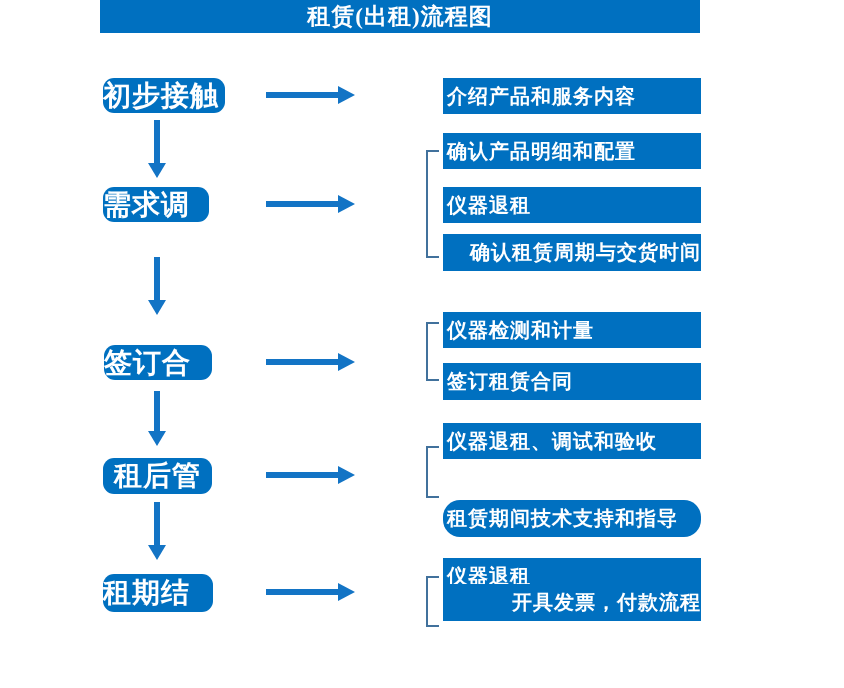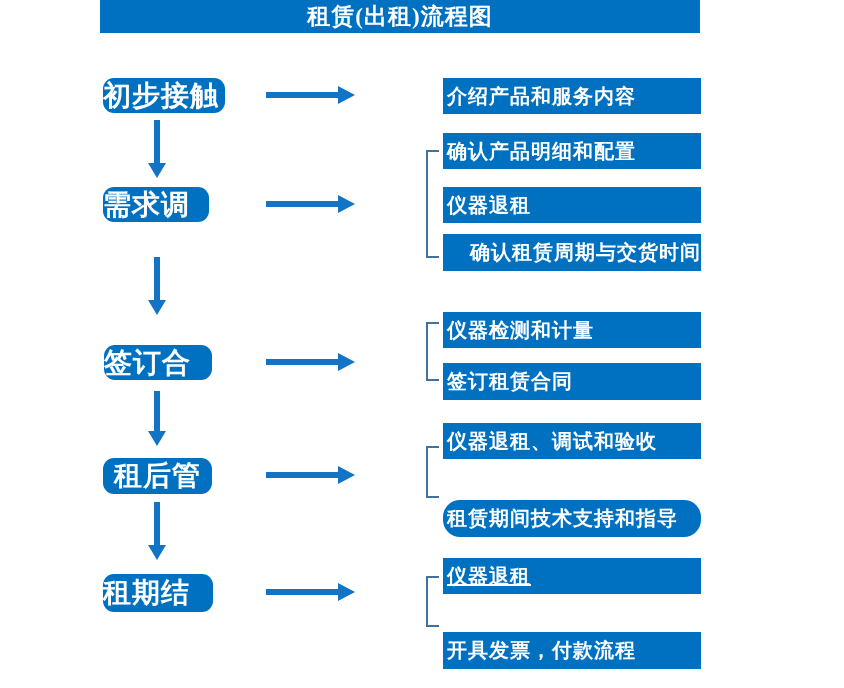--- a/index.html
+++ b/index.html
@@ -107,21 +107,21 @@
 
   <div class="bluebox stepbox" style="top:78px;">介绍产品和服务内容</div>
   <div class="bluebox stepbox" style="top:133px;">确认产品明细和配置</div>
   <div class="bluebox stepbox" style="top:187px;">仪器退租</div>
   <div class="bluebox stepbox" style="top:234px; height:37px; line-height:37px;text-align:right;">确认租赁周期与交货时间</div>
   <div class="bluebox stepbox" style="top:312px;">仪器检测和计量</div>
   <div class="bluebox stepbox" style="top:363px; height:37px; line-height:37px;">签订租赁合同</div>
   <div class="bluebox stepbox" style="top:423px;">仪器退租、调试和验收</div>
   <div class="bluebox stepbox" style="top:500px; height:37px; line-height:37px;border-radius:17px;">租赁期间技术支持和指导</div>
   <div class="bluebox stepbox" style="top:558px;text-decoration:underline;">仪器退租</div>
-  <div class="bluebox stepbox" style="top:632px; height:37px; line-height:37px;">开具发票，付款流程</div>
+  <div class="bluebox stepbox" style="top:584px; height:37px; line-height:37px;text-align:right;">开具发票，付款流程</div>
 
   <div class="arrow-right" style="top:92px;"></div>
   <div class="arrow-right" style="top:201px;"></div>
   <div class="arrow-right" style="top:359px;"></div>
   <div class="arrow-right" style="top:472px;"></div>
   <div class="arrow-right" style="top:589px;"></div>
 
   <div class="arrow-down" style="top:120px; height:43px;"></div>
   <div class="arrow-down" style="top:257px; height:43px;"></div>
   <div class="arrow-down" style="top:391px; height:40px;"></div>

